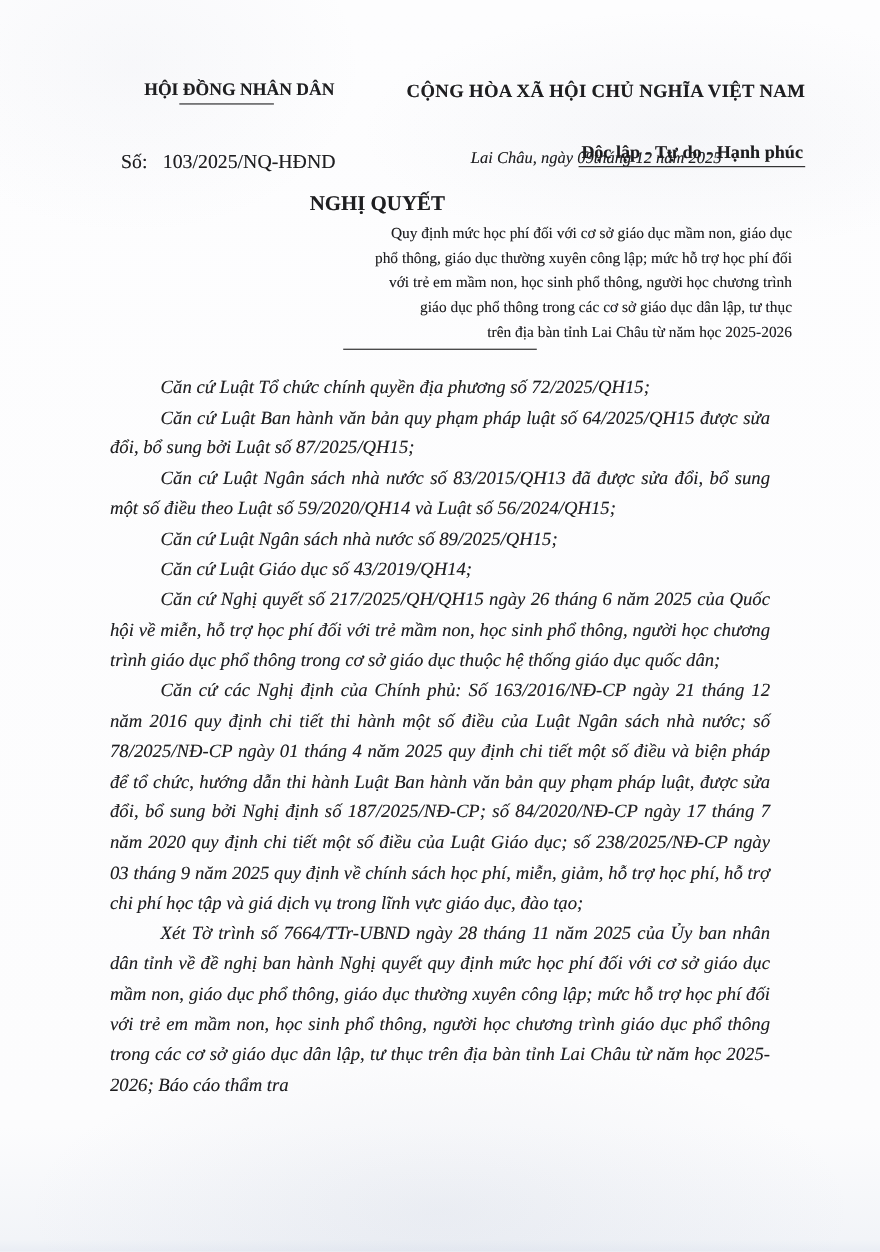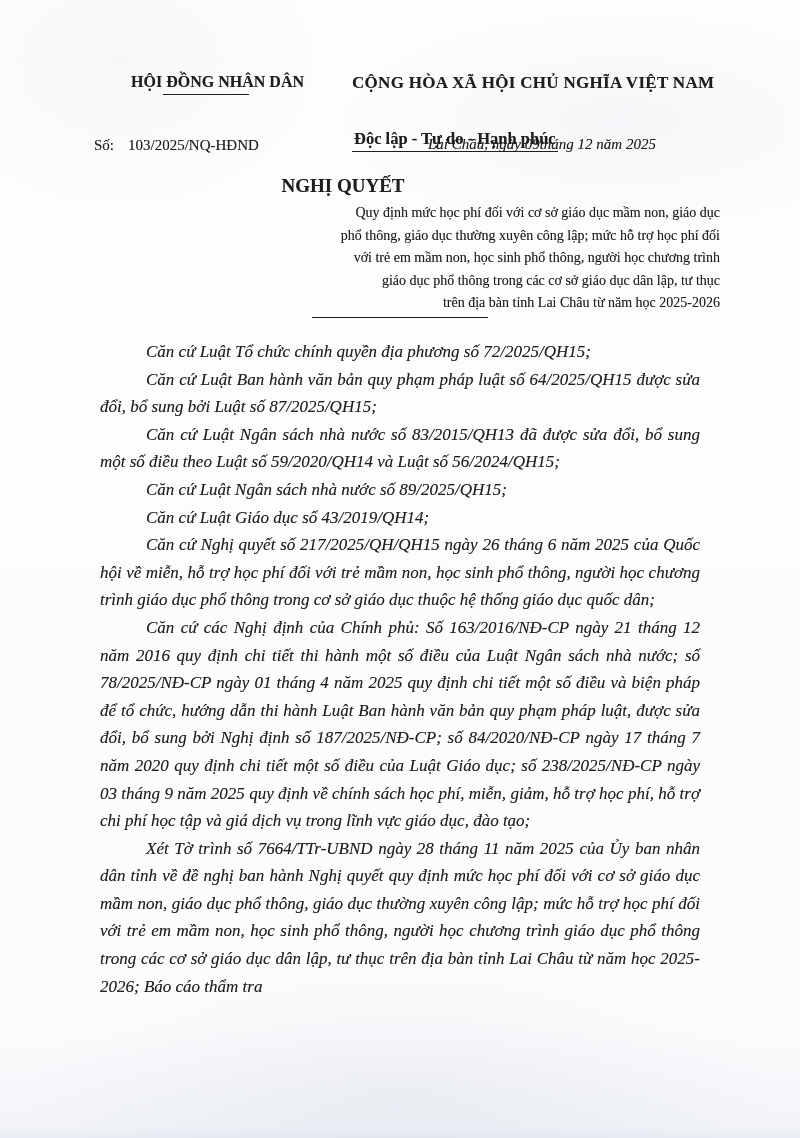--- a/index.html
+++ b/index.html
@@ -28,30 +28,30 @@
   .header-left{
     position:absolute;top:72px;left:108px;width:196px;
     text-align:right;font-weight:700;font-size:16px;line-height:20px;
   }
   .header-left .ul-short{
     width:86px;margin:2px auto 0 auto;border-bottom:1.6px solid var(--ink);
     height:0;text-shadow:none;
   }
   .header-right{
     position:absolute;top:72px;left:352px;width:380px;
-    text-align:left;font-weight:700;
+    text-align:right;font-weight:700;
   }
   .header-right .nat1{font-size:17px;line-height:21px;letter-spacing:0.3px;}
   .header-right .nat2{
     display:inline-block;font-size:16.5px;line-height:22px;margin-top:17px;
     border-bottom:1.6px solid var(--ink);padding:0 2px 1px 2px;
   }
   .doc-number{
-    position:absolute;top:137px;left:94px;
-    font-size:15px;
+    position:absolute;top:137px;left:110px;
+    font-size:18px;
     text-align:right;
   }
   .doc-number .num{margin-left:14px;}
   .place-date{
     position:absolute;top:136px;left:352px;width:380px;
     text-align:center;font-style:italic;font-size:15px;
   }
   
   .doc-type{
     position:absolute;top:175px;left:0;width:686px;

